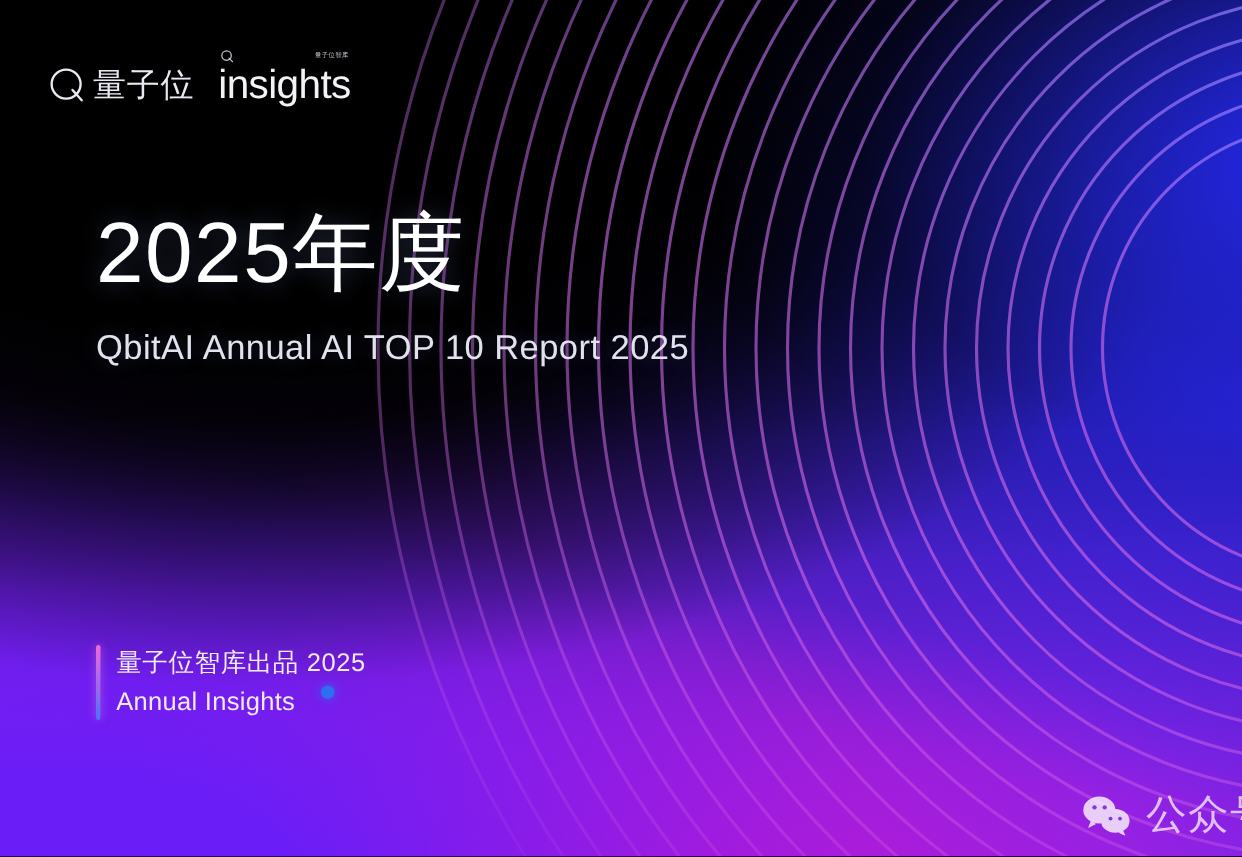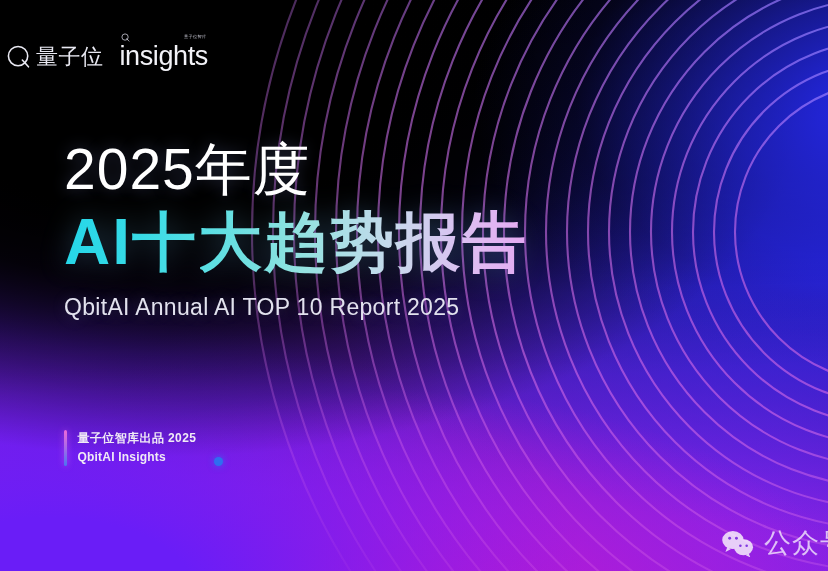--- a/index.html
+++ b/index.html
@@ -51,21 +51,21 @@
     position: absolute;
     inset: 0;
     overflow: hidden;
     pointer-events: none;
   }
   .arcs svg { position: absolute; inset: 0; width: 100%; height: 100%; }
 
   
   .logo-row {
     position: absolute;
-    left: 6px;
+    left: 32px;
     top: 33px;
     display: flex;
     align-items: flex-end;
     gap: 16px;
   }
   .logo-qbit {
     display: flex;
     align-items: center;
     gap: 4px;
   }
@@ -181,23 +181,23 @@
     box-shadow: 0 0 6px rgba(220,110,230,0.6);
   }
   .attr-text {
     display: flex;
     flex-direction: column;
     justify-content: center;
     gap: 2px;
   }
   .attr-cn, .attr-en {
     color: #f0eaf6;
-    font-size: 12px;
+    font-size: 17px;
     line-height: 1.42;
-    font-weight: 700;
+    font-weight: 400;
     letter-spacing: 0.4px;
     white-space: nowrap;
   }
   .attr-en { letter-spacing: 0.2px; }
   .attr-dot {
     position: absolute;
     left: 150px;
     top: 27px;
     width: 9px;
     height: 9px;
@@ -296,29 +296,28 @@
         <circle cx="5.4" cy="5.4" r="4.2" fill="none" stroke="#d7d7e4" stroke-width="1.1"></circle>
         <line x1="7.6" y1="7.6" x2="10.6" y2="10.8" stroke="#d7d7e4" stroke-width="1.1" stroke-linecap="round"></line>
       </svg>
       <span class="insights-tiny">量子位智库</span>
       <span class="insights-word">insights</span>
     </div>
   </div>
 
   <div class="headline">
     <div class="line-year">2025年度</div>
-    <div class="line-main">AI十大趋势报告</div>
     <div class="line-en">QbitAI Annual AI TOP 10 Report 2025</div>
   </div>
 
   <div class="attribution">
     <div class="attr-bar"></div>
     <div class="attr-text">
       <span class="attr-cn">量子位智库出品 2025</span>
-      <span class="attr-en">QbitAI Insights</span>
+      <span class="attr-en">Annual Insights</span>
     </div>
     <span class="attr-dot"></span>
   </div>
 
   <div class="watermark">
     <svg class="wm-icon" viewBox="0 0 40 32" aria-hidden="true">
       <g fill="#ffffff">
         <ellipse cx="14" cy="12.5" rx="12.6" ry="10.6"></ellipse>
         <path d="M7.5 20.5 L5.2 26.6 L11.4 23.4 Z"></path>
         <ellipse cx="26.5" cy="21" rx="11.2" ry="9.4"></ellipse>

